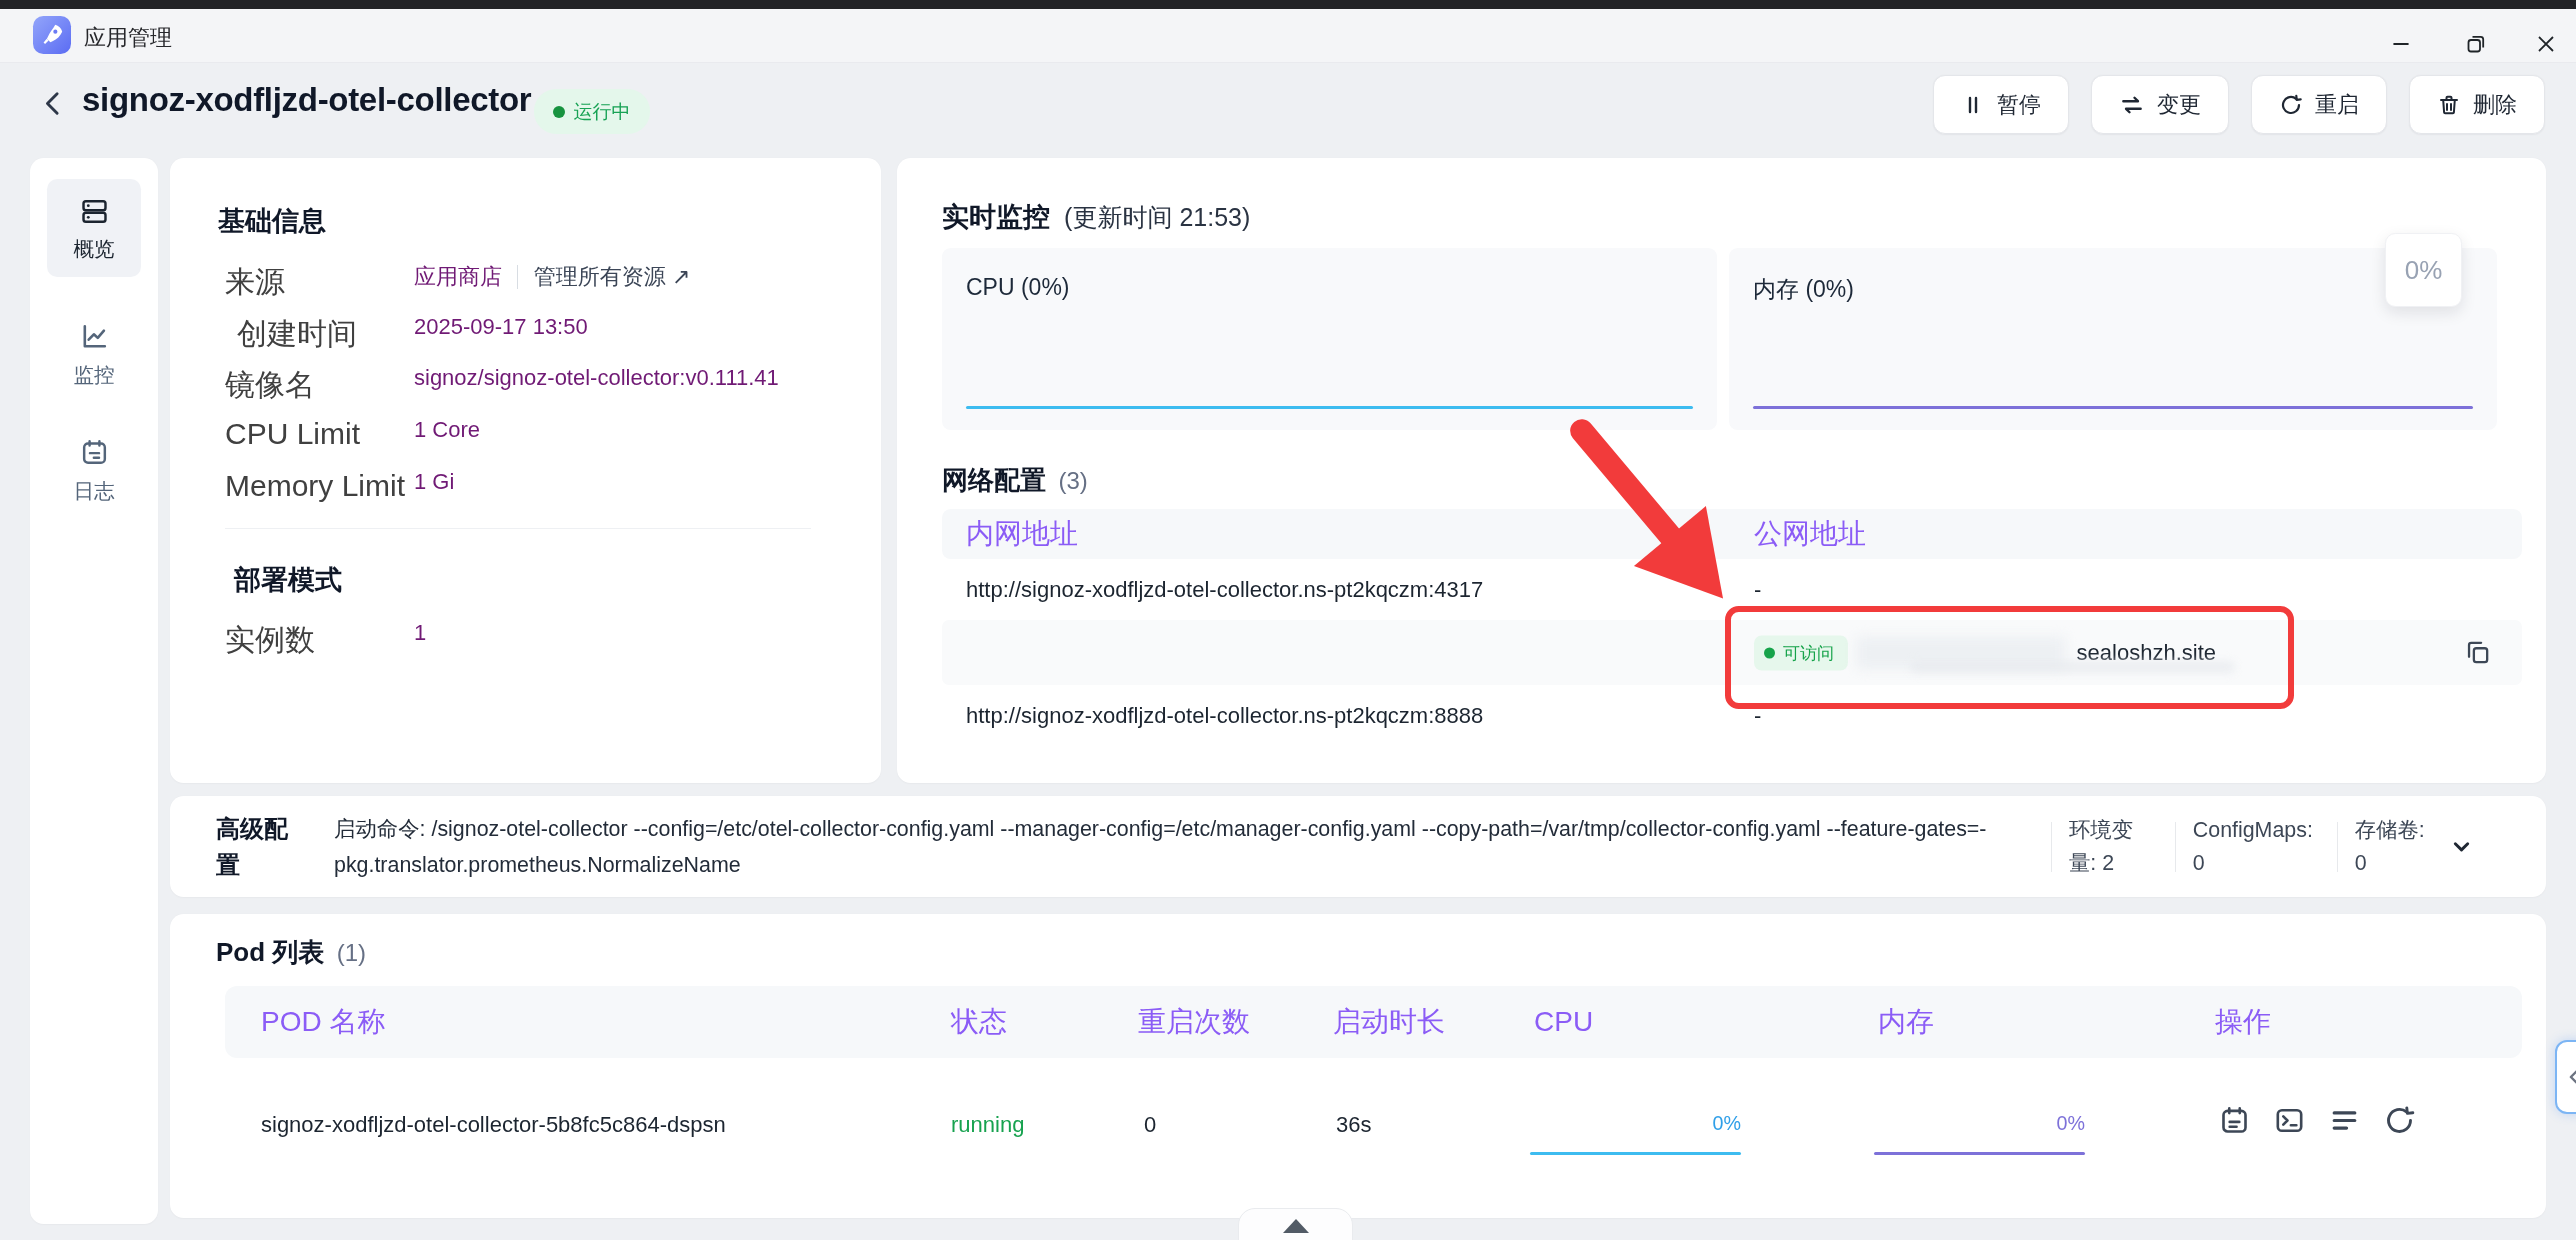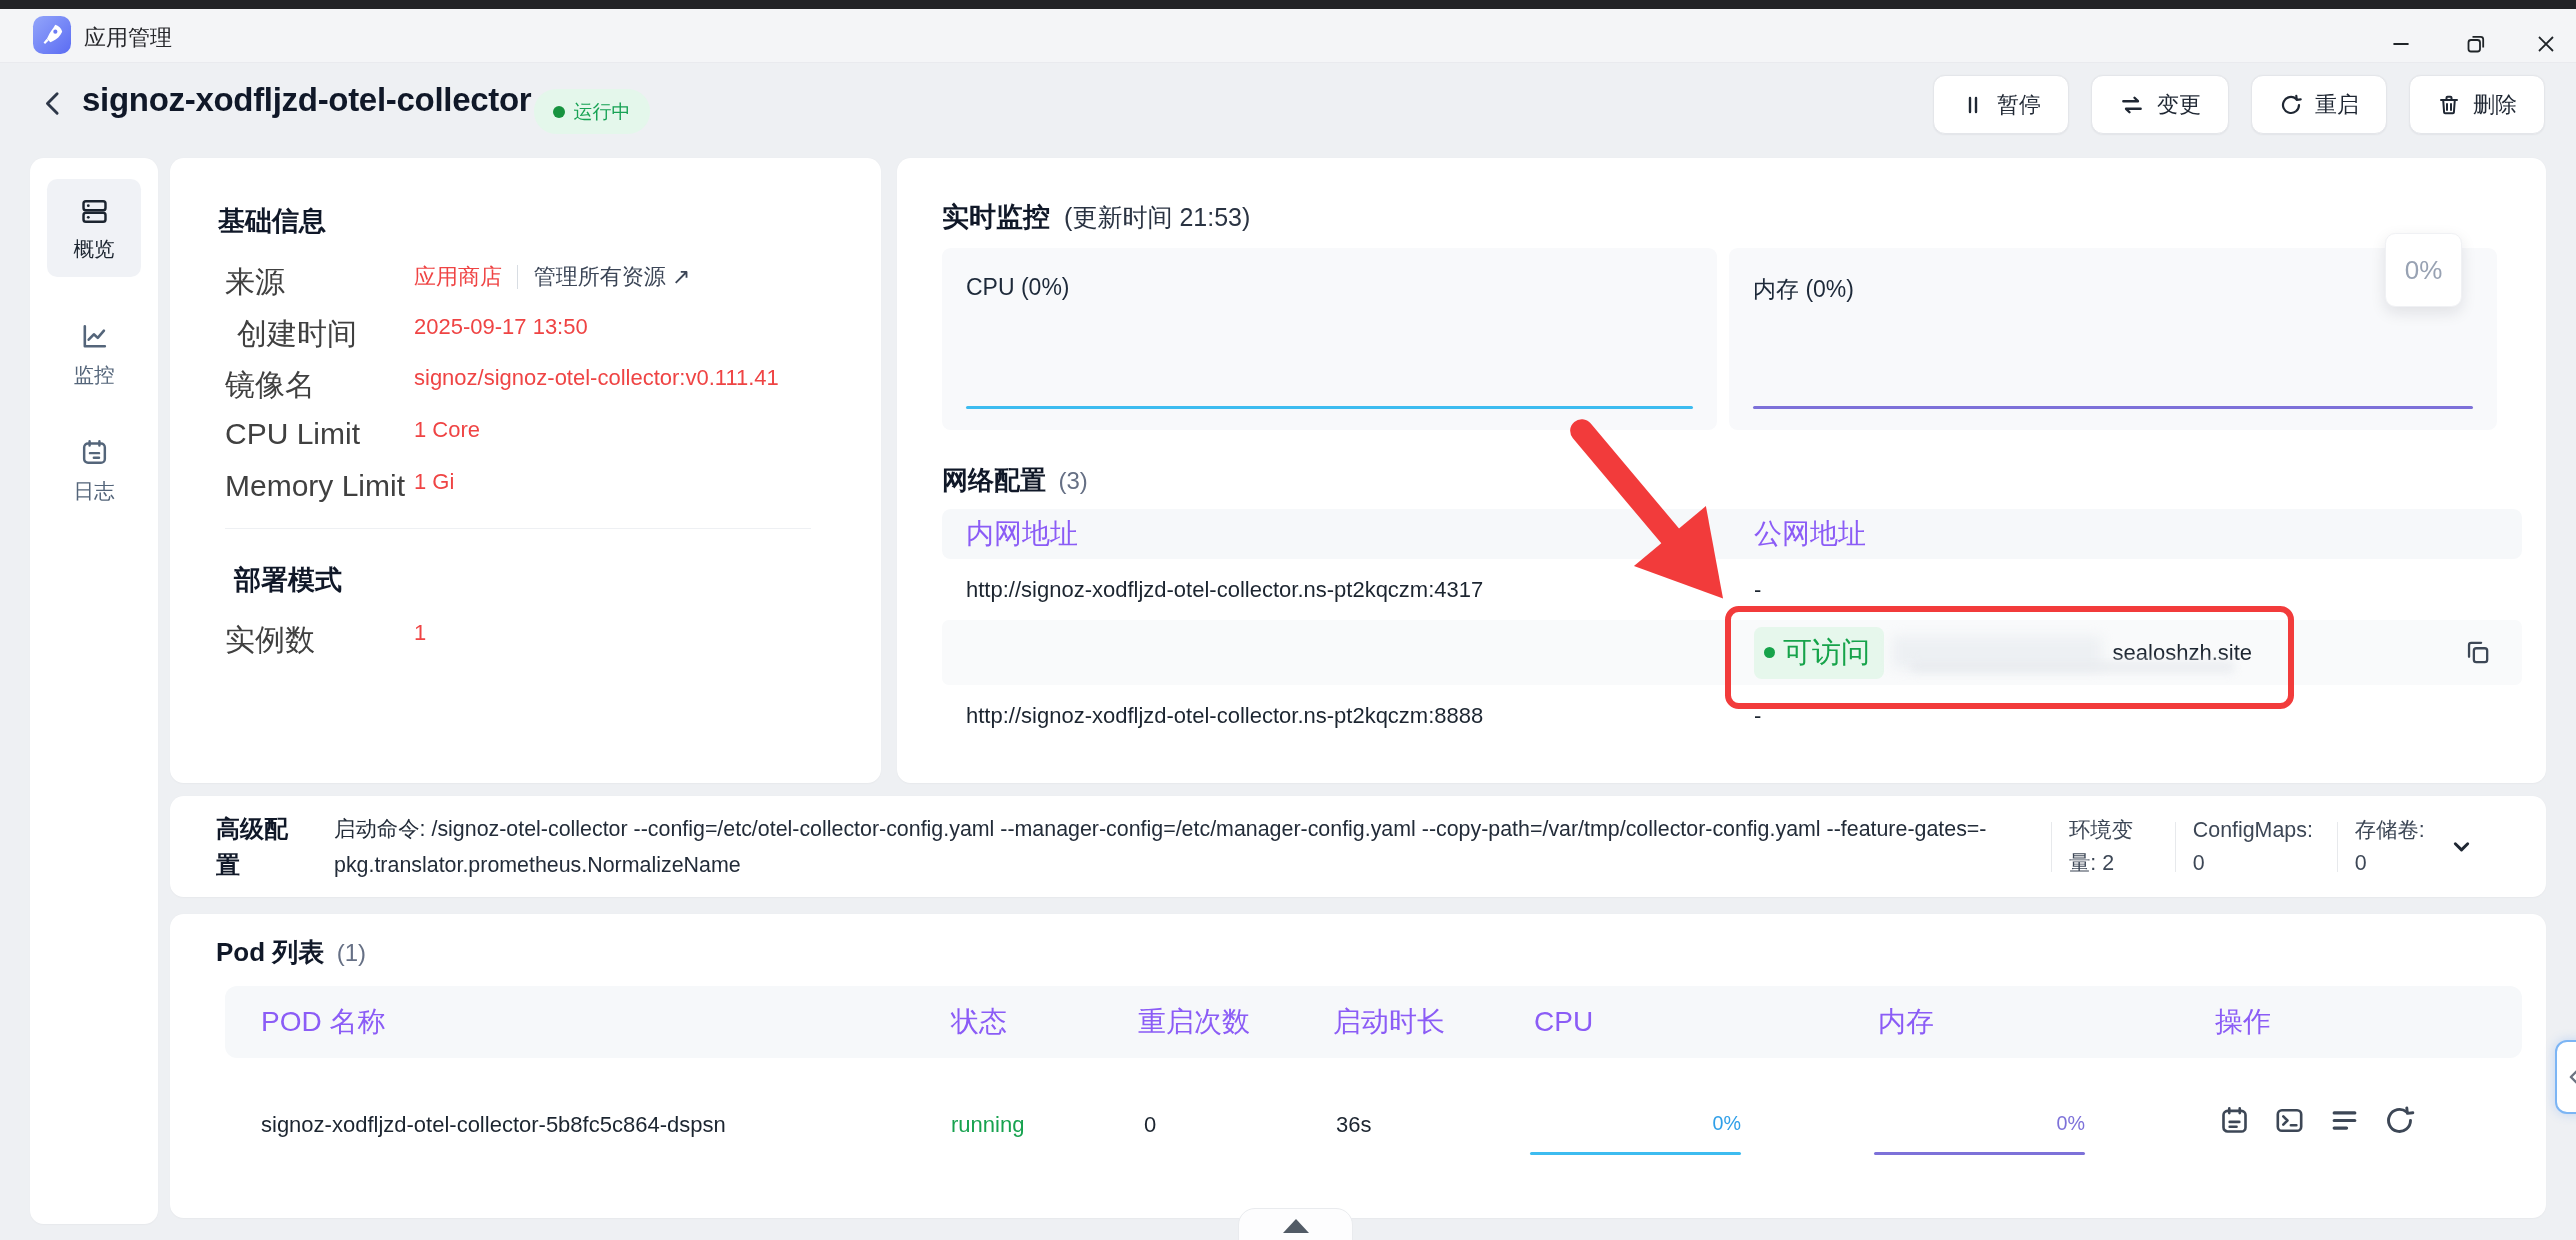--- a/index.html
+++ b/index.html
@@ -28,38 +28,38 @@
   
   .card{background:#fff;border-radius:13.7px;box-shadow:0 0.9px 1.7px rgba(16,24,40,.03);}
   
   .side-item{left:17px;width:94px;border-radius:10.3px;display:flex;flex-direction:column;align-items:center;
              gap:8.6px;padding:17px 0 13.7px 0;cursor:pointer;color:#54657a;}
   .side-item.active{background:#f0f2f6;color:#1c2530;}
   .side-label{font-size:20.6px;}
   
   .info-title{font-size:27px;font-weight:700;color:#101828;}
   .info-label{font-size:30px;color:#404040;}
-  .info-value{font-size:22px;color:#ef4444;}
+  .info-value{font-size:22px;color:#701a75;}
   .vdiv{display:inline-block;width:0.9px;height:24px;background:#d8dde3;margin:0 15.4px;vertical-align:-5.1px;}
   .hdiv{height:0.9px;background:#eef0f3;}
   
   .chart-panel{background:#f8f9fb;border-radius:8.6px;}
   .chart-label{position:absolute;left:24px;top:26px;font-size:23px;font-weight:500;color:#1d2939;}
   .chart-line{position:absolute;bottom:20.6px;height:3.4px;border-radius:1.7px;}
   .tooltip{box-shadow:0 5.1px 15.4px rgba(16,24,40,.10);border:0.9px solid #f0f1f4;background:#fff;border-radius:10.3px;
            display:flex;align-items:center;justify-content:center;font-size:26px;color:#98a2b3;}
   
   .thead{background:#f6f8fa;border-radius:8.6px;}
   .th{position:absolute;font-size:28px;color:#8b5cf6;font-weight:500;top:50%;transform:translateY(-50%);}
   .td{position:absolute;font-size:22px;color:#1c2530;top:50%;transform:translateY(-50%);}
   .net-row{position:absolute;left:0;width:100%;height:62px;}
   .row-alt{background:#f9fafb;border-radius:6.9px;}
   .ok-badge{display:inline-flex;align-items:center;gap:7.7px;background:#e6f7ec;border-radius:7.7px;padding:6px 13.7px 6px 10.3px;}
   .ok-dot{width:11px;height:11px;border-radius:50%;background:#16a34a;}
-  .ok-text{font-size:29px;color:#16a34a;}
+  .ok-text{font-size:17px;color:#16a34a;}
   .blurbox{height:33px;border-radius:5.1px;background:#edf0f3;filter:blur(6px);}
   .smudge{position:absolute;background:#e7eaee;filter:blur(4.3px);opacity:.75;border-radius:5.1px;}
   .icon-btn{display:flex;align-items:center;justify-content:center;color:#3d4756;cursor:pointer;}
   
   .adv-title{font-size:24px;font-weight:700;color:#101828;line-height:36px;}
   .adv-cmd{font-size:21.4px;line-height:36px;color:#232c39;}
   .adv-stat{font-size:21.4px;line-height:33px;color:#3d4756;}
   .adv-div{width:0.9px;height:50px;background:#e7e9ec;}
   
   .count{font-weight:400;color:#667085;}

